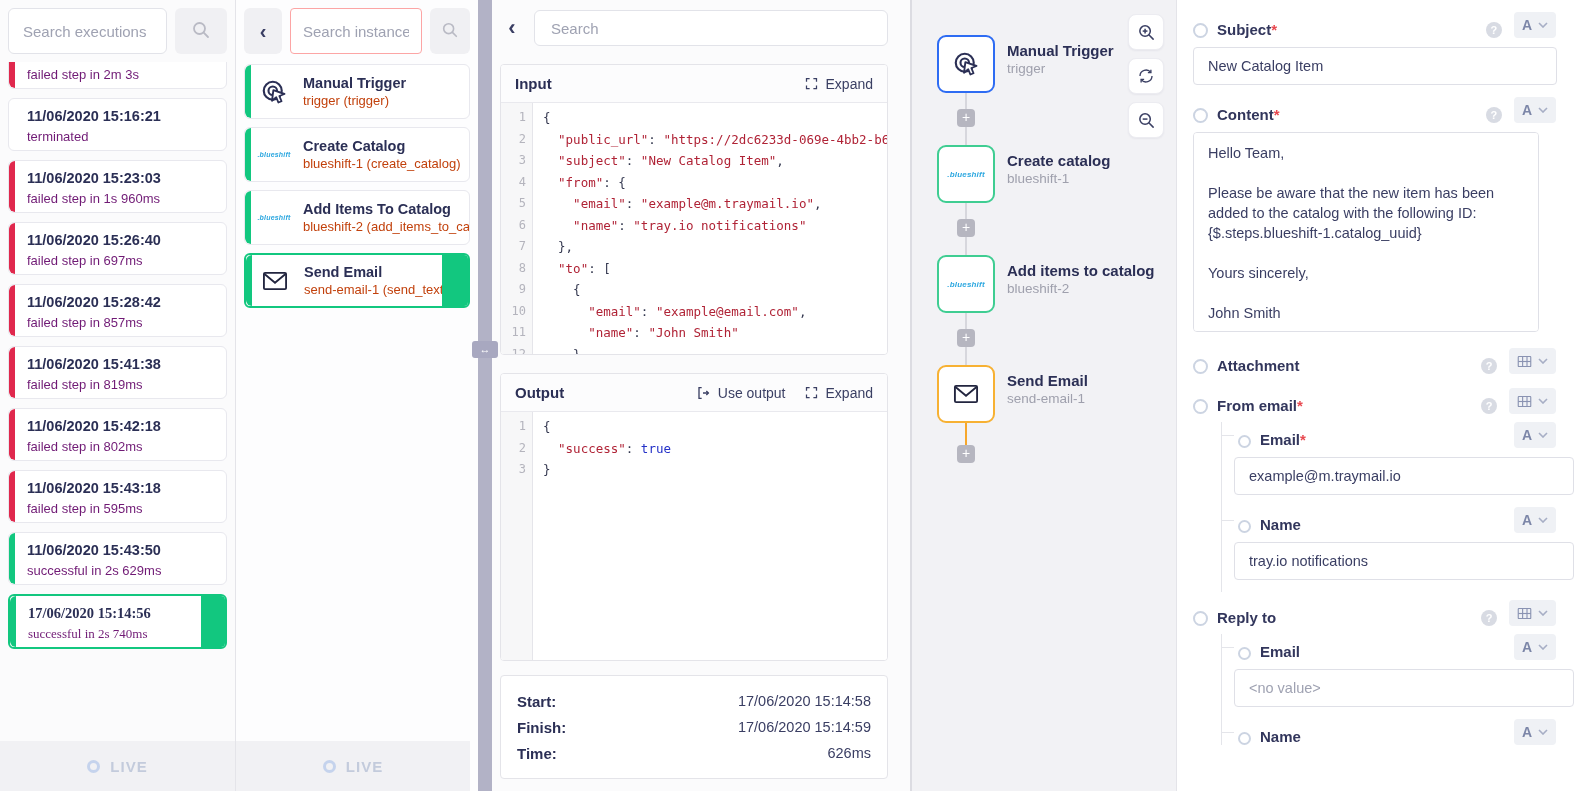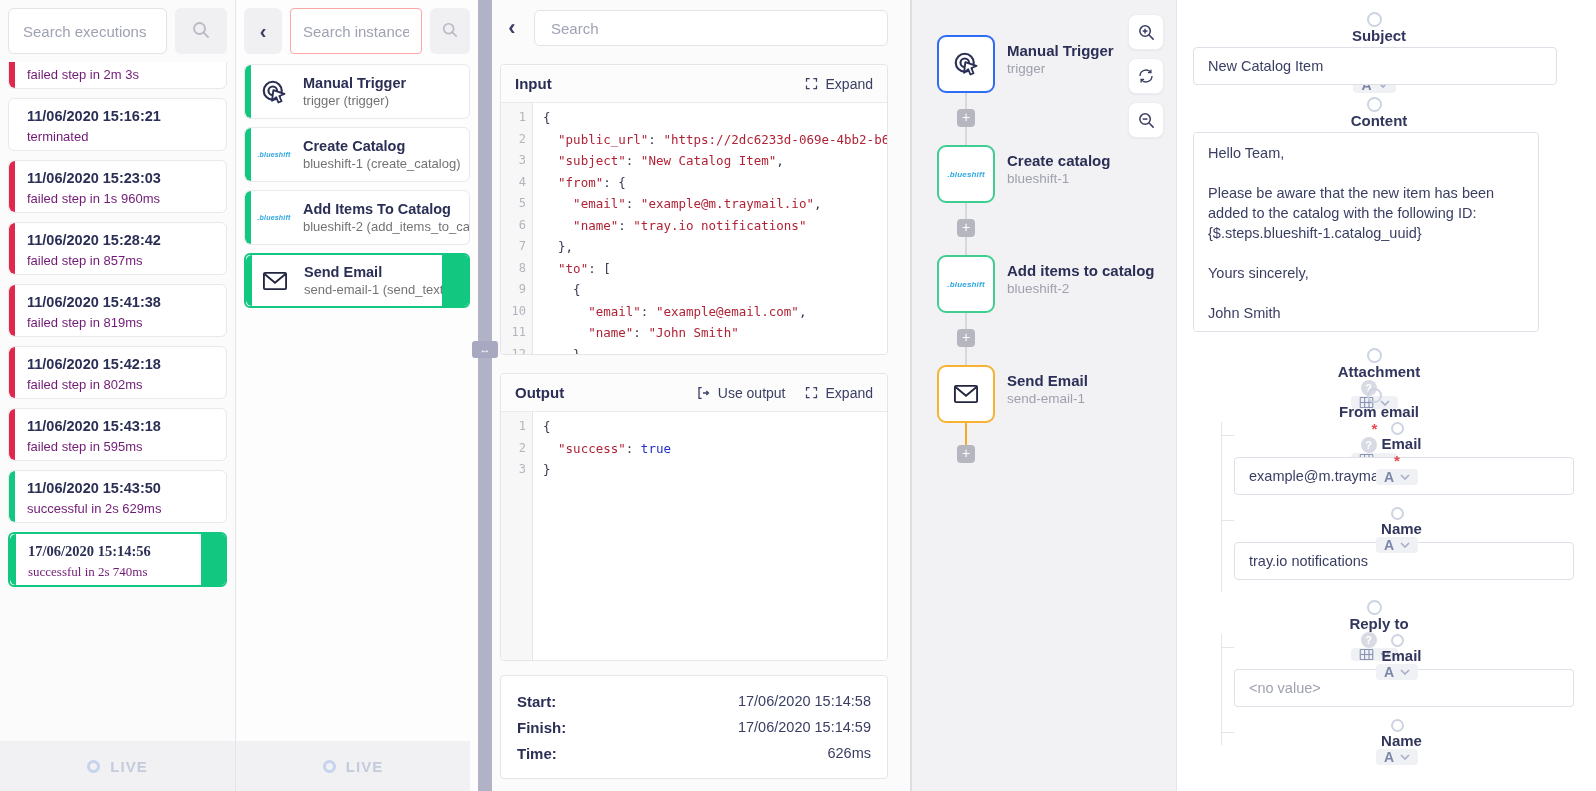--- a/index.html
+++ b/index.html
@@ -39,21 +39,21 @@
   .steps-head input { flex:1; height:46px; border:1px solid #fca5a5; border-radius:4px; background:#fff; padding:0 12px; font-size:15px; min-width:0; }
   .steps-head .search-btn { width:40px; }
   .step-list { padding:2px 0 0 8px; }
   .step-card { position:relative; display:flex; align-items:center; background:#fff; border:1px solid #e8e8ee; border-radius:6px; margin-bottom:8px; height:55px; overflow:hidden; }
   .step-card::before { content:""; position:absolute; left:0; top:0; bottom:0; width:6px; background:#12c77f; border-radius:6px 0 0 6px; }
   .step-card.selected { border:2px solid #12c77f; }
   .step-card.selected::after { content:""; position:absolute; right:0; top:0; bottom:0; width:26px; background:#12c77f; }
   .step-icon { width:58px; display:flex; align-items:center; justify-content:center; flex:none; }
   .step-text { min-width:0; padding-right:30px; }
   .step-title { font-weight:bold; font-size:14.5px; color:#2b2f55; white-space:nowrap; }
-  .step-sub { font-size:13px; color:#737373; margin-top:2px; white-space:nowrap; }
+  .step-sub { font-size:13px; color:#c2410c; margin-top:2px; white-space:nowrap; }
   .bs-logo { color:#2ea8e0; font-weight:bold; font-style:italic; font-size:7px; letter-spacing:.2px; }
 
   
   .splitter { width:14px; background:#b2b2c6; position:relative; flex:none; }
   .splitter-handle { position:absolute; top:341px; left:-6px; width:26px; height:17px; background:#a8a8c0; border-radius:3px; color:#fff; font-size:11px; line-height:17px; text-align:center; cursor:col-resize; }
 
   
   .panel-detail { width:418px; height:791px; background:#fbfbfc; padding:10px 22px 0 8px; }
   .detail-head { display:flex; align-items:center; gap:10px; margin-bottom:18px; }
   .chev-plain { background:none; border:none; color:#3a3e63; font-size:22px; font-weight:bold; width:24px; cursor:pointer; flex:none; }
@@ -85,21 +85,21 @@
   .wf-node .bs-logo { font-size:8px; }
   .wf-label { position:absolute; left:95px; width:165px; }
   .wf-title { font-weight:bold; font-size:15px; color:#2b2f55; }
   .wf-sub { font-size:13.5px; color:#9fa0ad; margin-top:2px; }
   .wf-plus { position:absolute; left:45px; width:18px; height:18px; background:#b6b6c0; border-radius:4px; color:#fff; font-size:14px; line-height:17px; text-align:center; cursor:pointer; }
   .zoom-stack { position:absolute; top:14px; right:12px; display:flex; flex-direction:column; gap:8px; }
   .zoom-btn { width:36px; height:36px; background:#fff; border:1px solid #ececf1; border-radius:8px; display:flex; align-items:center; justify-content:center; cursor:pointer; box-shadow:0 1px 2px rgba(40,40,80,.06); }
 
   
   .panel-form { flex:1; height:791px; background:#fff; border-left:1px solid #e4e4e9; padding:12px 40px 0 16px; overflow:hidden; }
-  .f-row { display:flex; align-items:center; height:26px;flex-direction:column; }
+  .f-row { display:flex; align-items:flex-end; height:26px; }
   .f-circle { width:15px; height:15px; border:2px solid #ccd4e2; border-radius:50%; flex:none; }
   .f-label { font-weight:bold; font-size:15px; color:#32365c; margin-left:9px; }
   .req { color:#e8484f; font-weight:bold; font-size:15px; }
   .f-spacer { flex:1; }
   .help-dot { width:16px; height:16px; border-radius:50%; background:#d8dbe3; color:#fff; font-size:11px; font-weight:bold; text-align:center; line-height:16px; margin-right:12px; flex:none; }
   .type-btn { display:flex; align-items:center; gap:6px; height:26px; padding:0 8px; background:#eff1f5; border:none; border-radius:4px; color:#7c86a8; cursor:pointer; }
   .type-btn .a-glyph { font-size:14px; color:#7c86a8; font-weight:bold; }
   .f-input { width:364px; height:38px; border:1px solid #dfe0e7; border-radius:4px; padding:0 14px; font-size:14.5px; margin:9px 0 12px 0; }
   .f-area { width:346px; height:200px; border:1px solid #dfe0e7; border-radius:4px; padding:10px 14px; font-size:14.5px; line-height:20px; resize:none; margin:9px 0 12px 0; position:relative; }
   .nested { margin-left:28px; border-left:1px solid #e4e5ea; padding-left:0; }
@@ -133,20 +133,24 @@
   </div>
         <div class="exec-card terminated">
     <div class="exec-time">11/06/2020 15:16:21</div>
     <div class="exec-status">terminated</div>
   </div>
         <div class="exec-card failed">
     <div class="exec-time">11/06/2020 15:23:03</div>
     <div class="exec-status">failed step in 1s 960ms</div>
   </div>
         <div class="exec-card failed">
+    <div class="exec-time">11/06/2020 15:26:40</div>
+    <div class="exec-status">failed step in 697ms</div>
+  </div>
+        <div class="exec-card failed">
     <div class="exec-time">11/06/2020 15:28:42</div>
     <div class="exec-status">failed step in 857ms</div>
   </div>
         <div class="exec-card failed">
     <div class="exec-time">11/06/2020 15:41:38</div>
     <div class="exec-status">failed step in 819ms</div>
   </div>
         <div class="exec-card failed">
     <div class="exec-time">11/06/2020 15:42:18</div>
     <div class="exec-status">failed step in 802ms</div>

